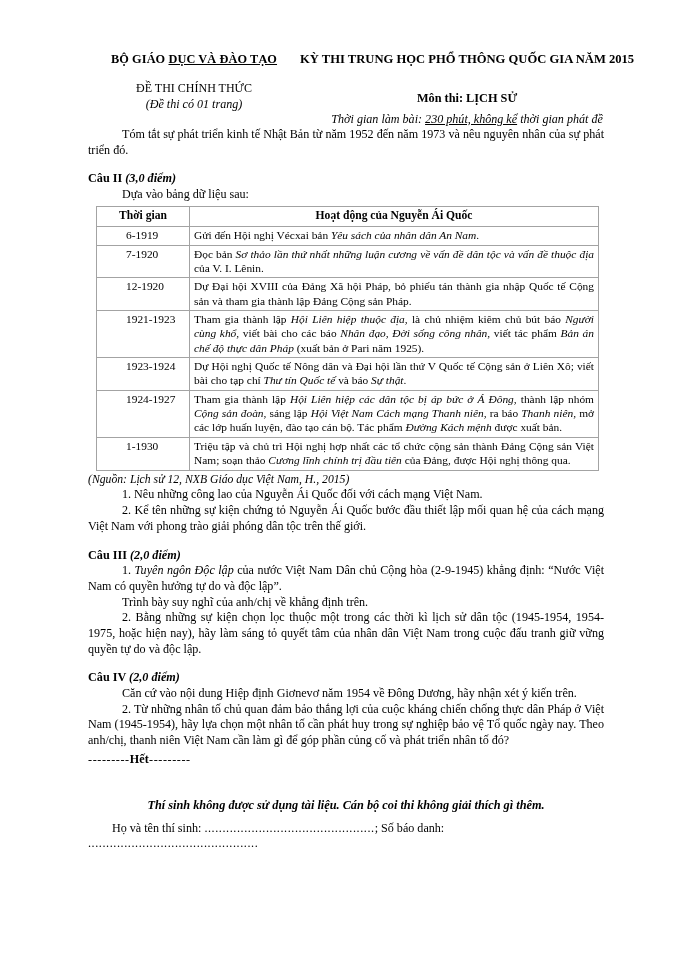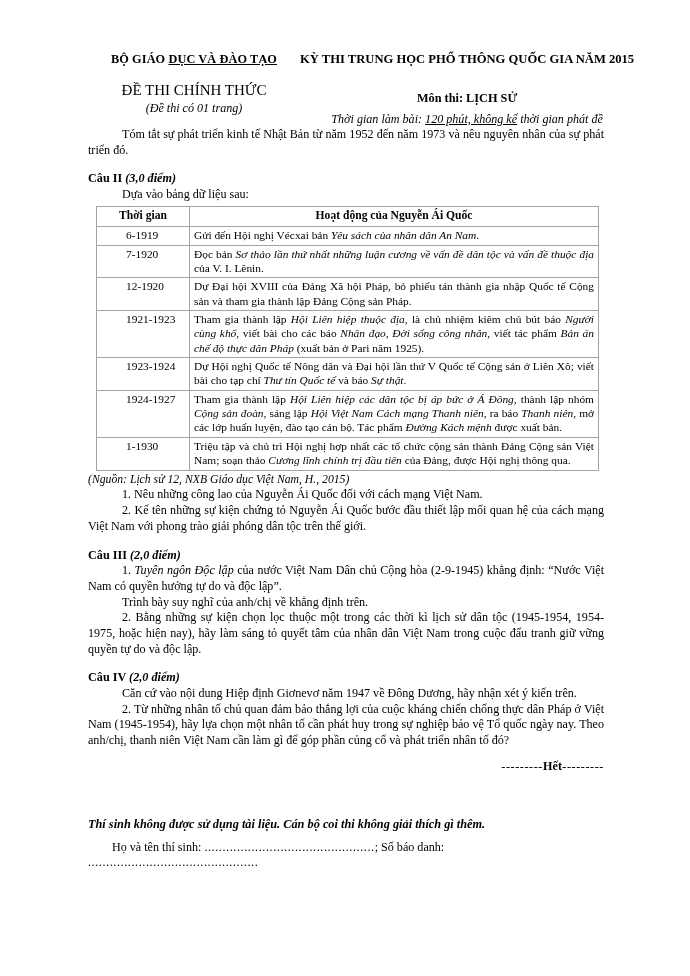--- a/index.html
+++ b/index.html
@@ -56,21 +56,21 @@
     letter-spacing: .1px;
     white-space: nowrap;
   }
   .hdr-exam {
     font-weight: bold;
     font-size: 12.6px;
     white-space: nowrap;
   }
   .hdr-official {
     margin-top: 13px;
-    font-size: 15px;
+    font-size: 12px;
   }
   .hdr-pages {
     font-style: italic;
     font-size: 12.1px;
     margin-top: 1px;
   }
   .hdr-subject {
     font-weight: bold;
     font-size: 12.3px;
     margin-top: 23px;
@@ -127,32 +127,33 @@
   }
   table.data th.tcol { width: 84px; }
 
   .source {
     font-style: italic;
     font-size: 11.7px;
     margin: 2px 8px 0 0;
   }
 
   .endmark {
-    text-align: right;
-    font-size: 12.1px;
-    margin-top: 10px;
+    text-align: left;
+    font-size: 12.1px;
+    margin-top: 3px;
     letter-spacing: .2px;
   }
   .endmark b { font-weight: bold; }
 
   .footnote {
+    text-align: center;
     font-weight: bold;
     font-style: italic;
     font-size: 12.3px;
-    margin-top: 43px;
+    margin-top: 31px;
   }
   .signline {
     font-size: 12.1px;
     margin-top: 7px;
     text-indent: 24px;
   }
   .dots { letter-spacing: .6px; }
 </style>
 </head>
 <body>
@@ -162,21 +163,21 @@
 
     <div class="header">
       <div class="hdr-left">
         <div class="hdr-org"><span>BỘ GIÁO </span><span class="u-part">DỤC VÀ ĐÀO TẠO</span></div>
         <div class="hdr-official">ĐỀ THI CHÍNH THỨC</div>
         <div class="hdr-pages">(Đề thi có 01 trang)</div>
       </div>
       <div class="hdr-right">
         <div class="hdr-exam">KỲ THI TRUNG HỌC PHỔ THÔNG QUỐC GIA NĂM 2015</div>
         <div class="hdr-subject">Môn thi: LỊCH SỬ</div>
-        <div class="hdr-time"><span>Thời gian làm bài: </span><span class="tline">120 phút, không kể</span><span> thời gian phát đề</span></div>
+        <div class="hdr-time"><span>Thời gian làm bài: </span><span class="tline">230 phút, không kể</span><span> thời gian phát đề</span></div>
       </div>
     </div>
 
     <p class="para">Tóm tắt sự phát triển kinh tế Nhật Bản từ năm 1952 đến năm 1973 và nêu nguyên nhân của sự phát triển đó.</p>
 
     <div class="q-title"><span>Câu II </span><span class="pts">(3,0 điểm)</span></div>
     <p class="para">Dựa vào bảng dữ liệu sau:</p>
 
     <table class="data">
       <thead>
@@ -221,21 +222,21 @@
 
     <p class="para">1. Nêu những công lao của Nguyễn Ái Quốc đối với cách mạng Việt Nam.</p>
     <p class="para">2. Kể tên những sự kiện chứng tỏ Nguyễn Ái Quốc bước đầu thiết lập mối quan hệ của cách mạng Việt Nam với phong trào giải phóng dân tộc trên thế giới.</p>
 
     <div class="q-title"><span>Câu III </span><span class="pts">(2,0 điểm)</span></div>
     <p class="para"><span>1. </span><span class="ital">Tuyên ngôn Độc lập</span><span> của nước Việt Nam Dân chủ Cộng hòa (2-9-1945) khẳng định: “Nước Việt Nam có quyền hưởng tự do và độc lập”.</span></p>
     <p class="para">Trình bày suy nghĩ của anh/chị về khẳng định trên.</p>
     <p class="para">2. Bằng những sự kiện chọn lọc thuộc một trong các thời kì lịch sử dân tộc (1945-1954, 1954-1975, hoặc hiện nay), hãy làm sáng tỏ quyết tâm của nhân dân Việt Nam trong cuộc đấu tranh giữ vững quyền tự do và độc lập.</p>
 
     <div class="q-title"><span>Câu IV </span><span class="pts">(2,0 điểm)</span></div>
-    <p class="para">Căn cứ vào nội dung Hiệp định Giơnevơ năm 1947 về Đông Dương, hãy nhận xét ý kiến trên.</p>
+    <p class="para">Căn cứ vào nội dung Hiệp định Giơnevơ năm 1954 về Đông Dương, hãy nhận xét ý kiến trên.</p>
     <p class="para">2. Từ những nhân tố chủ quan đảm bảo thắng lợi của cuộc kháng chiến chống thực dân Pháp ở Việt Nam (1945-1954), hãy lựa chọn một nhân tố cần phát huy trong sự nghiệp bảo vệ Tổ quốc ngày nay. Theo anh/chị, thanh niên Việt Nam cần làm gì để góp phần củng cố và phát triển nhân tố đó?</p>
 
     <div class="endmark"><span class="dots">---------</span><b>Hết</b><span class="dots">---------</span></div>
 
     <div class="footnote">Thí sinh không được sử dụng tài liệu. Cán bộ coi thi không giải thích gì thêm.</div>
 
     <div class="signline"><span>Họ và tên thí sinh: </span><span class="dots">...............................................</span><span>; Số báo danh: </span><span class="dots">...............................................</span></div>
 
   </div>
 </div>

